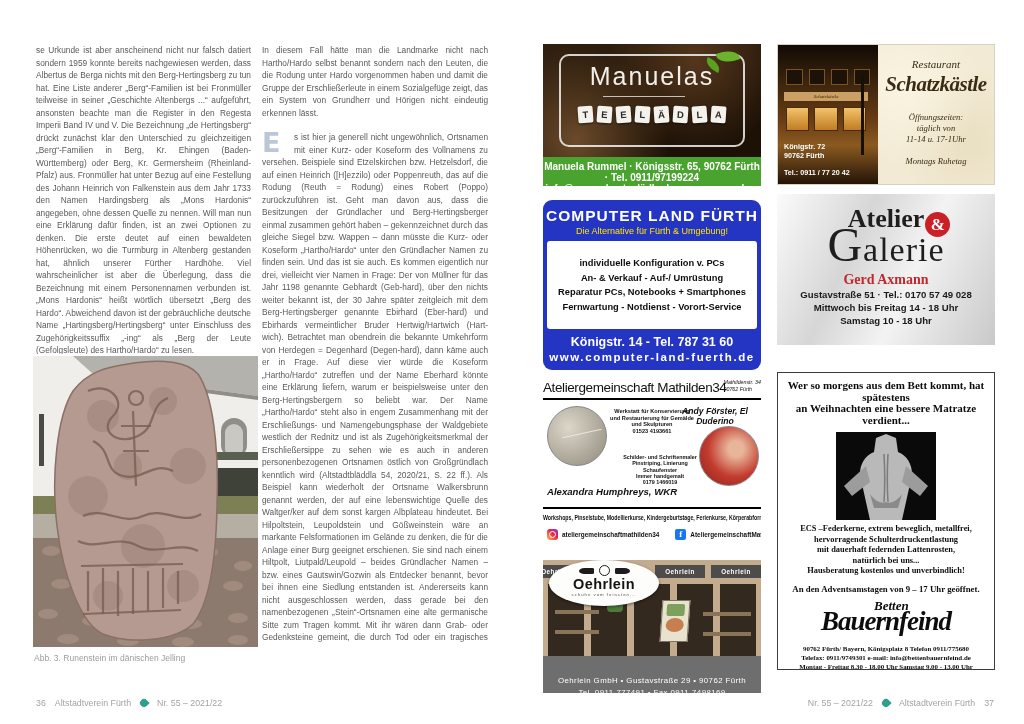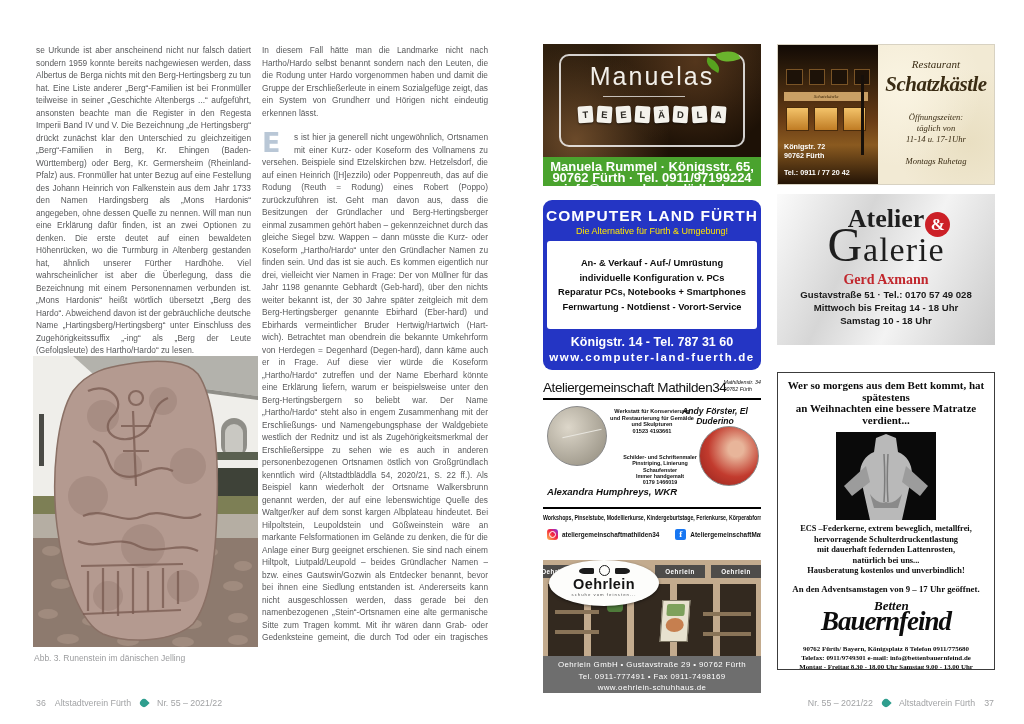--- a/index.html
+++ b/index.html
@@ -40,21 +40,21 @@
   .tee-tags{position:absolute;left:0;right:0;top:62px;display:flex;justify-content:center;gap:4px;}
   .tee-tag{width:15px;height:17px;background:#f4f2ec;border-radius:2px;color:#2e2b26;
            font-size:9.5px;font-weight:bold;text-align:center;line-height:17px;
            box-shadow:0 1px 2px rgba(0,0,0,.6);}
   .tee-tag:nth-child(odd){transform:rotate(-4deg);}
   .tee-tag:nth-child(even){transform:rotate(4deg);}
   .tee-leaf{position:absolute;background:#6ab42d;border-radius:0 90% 0 90%;}
   .tee-leaf.l1{right:22px;top:6px;width:22px;height:13px;transform:rotate(-20deg);}
   .tee-leaf.l2{right:40px;top:16px;width:16px;height:10px;transform:rotate(25deg);background:#57a21f;}
   .tee-strip{height:29px;background:#4aa32e;color:#fff;text-align:center;
-             font-size:13px;font-weight:bold;line-height:11px;padding-top:4px;box-sizing:border-box;}
+             font-size:10px;font-weight:bold;line-height:11px;padding-top:4px;box-sizing:border-box;}
   
   #ad-cl{left:543px;top:200px;width:218px;height:170px;background:#2435c4;border-radius:9px;
          display:flex;flex-direction:column;color:#fff;text-align:center;}
   .cl-title{font-size:15.5px;font-weight:bold;letter-spacing:1px;margin-top:7px;}
   .cl-sub{font-size:9px;color:#ffe400;margin:1px 0 5px;}
   .cl-mid{background:#fff;margin:0 4px;border-radius:3px;color:#0d0d0d;
           padding:6px 0;flex:1;display:flex;flex-direction:column;justify-content:center;}
   .cl-mid div{font-size:9.3px;font-weight:bold;line-height:14.5px;}
   .cl-addr{font-size:12.5px;font-weight:bold;margin-top:6px;}
   .cl-web{font-size:11.5px;font-weight:bold;letter-spacing:1.6px;margin:2px 0 7px;}
@@ -102,21 +102,21 @@
   .oe-plant{position:absolute;left:64px;top:30px;width:16px;height:22px;background:#4e7a3a;border-radius:50% 50% 20% 20%;}
   .oe-oval{position:absolute;left:6px;top:0px;width:110px;height:46px;background:#fdfdfb;
            border-radius:50%;box-shadow:0 1px 3px rgba(0,0,0,.5);text-align:center;}
   .oe-shoes{margin-top:5px;display:flex;justify-content:center;align-items:center;gap:5px;}
   .oe-shoe{width:15px;height:6px;background:#1c1c1c;border-radius:70% 20% 20% 70% / 100% 40% 40% 100%;}
   .oe-shoe.r{transform:scaleX(-1);}
   .oe-ring{width:9px;height:9px;border:1.6px solid #1c1c1c;border-radius:50%;}
   .oe-name{font-size:14.5px;font-weight:900;color:#141414;letter-spacing:.4px;margin-top:0px;}
   .oe-tag{font-size:4.3px;color:#555;letter-spacing:1px;}
   .oe-bar{height:37px;background:#6e6e6e;color:#fff;text-align:center;font-size:7.9px;
-          line-height:11.5px;padding-top:3px;box-sizing:border-box;letter-spacing:.4px;}
+          line-height:11.5px;padding-top:19px;box-sizing:border-box;letter-spacing:.4px;}
   
   #ad-sch{left:777px;top:44px;width:218px;height:141px;display:flex;border:1px solid #d8d2c2;box-sizing:border-box;}
   .sch-photo{position:relative;width:100px;
      background:linear-gradient(180deg,#120a05 0%,#33200c 22%,#6a3d15 55%,#8a5a20 72%,#241406 100%);}
   .sch-winrow{position:absolute;left:8px;right:8px;top:24px;height:16px;display:flex;gap:6px;}
   .sch-winrow i{flex:1;background:#1d1208;border:1px solid #7a5426;}
   .sch-signband{position:absolute;left:6px;right:10px;top:47px;height:9px;background:#caa065;
       color:#3a2408;font-size:5px;font-style:italic;text-align:center;line-height:9px;
       font-family:"Liberation Serif",serif;}
   .sch-glow{position:absolute;left:8px;right:12px;top:62px;height:24px;display:flex;gap:5px;}
@@ -254,22 +254,22 @@
     <div class="tee-strip">
       <div>Manuela Rummel · Königsstr. 65, 90762 Fürth · Tel. 0911/97199224</div>
       <div>info@manuelas-teelädla.de · www.manuelas-teelädla.de</div>
     </div>
   </div>
 
   <div class="ad" id="ad-cl">
     <div class="cl-title">COMPUTER LAND FÜRTH</div>
     <div class="cl-sub">Die Alternative für Fürth &amp; Umgebung!</div>
     <div class="cl-mid">
+      <div>individuelle Konfiguration v. PCs</div>
       <div>An- &amp; Verkauf - Auf-/ Umrüstung</div>
-      <div>individuelle Konfiguration v. PCs</div>
       <div>Reparatur PCs, Notebooks + Smartphones</div>
       <div>Fernwartung - Notdienst - Vorort-Service</div>
     </div>
     <div class="cl-addr">Königstr. 14 - Tel. 787 31 60</div>
     <div class="cl-web">www.computer-land-fuerth.de</div>
   </div>
 
   <div class="ad" id="ad-ma">
     <div class="ma-head">
       <span class="ma-title">Ateliergemeinschaft Mathilden34</span>

